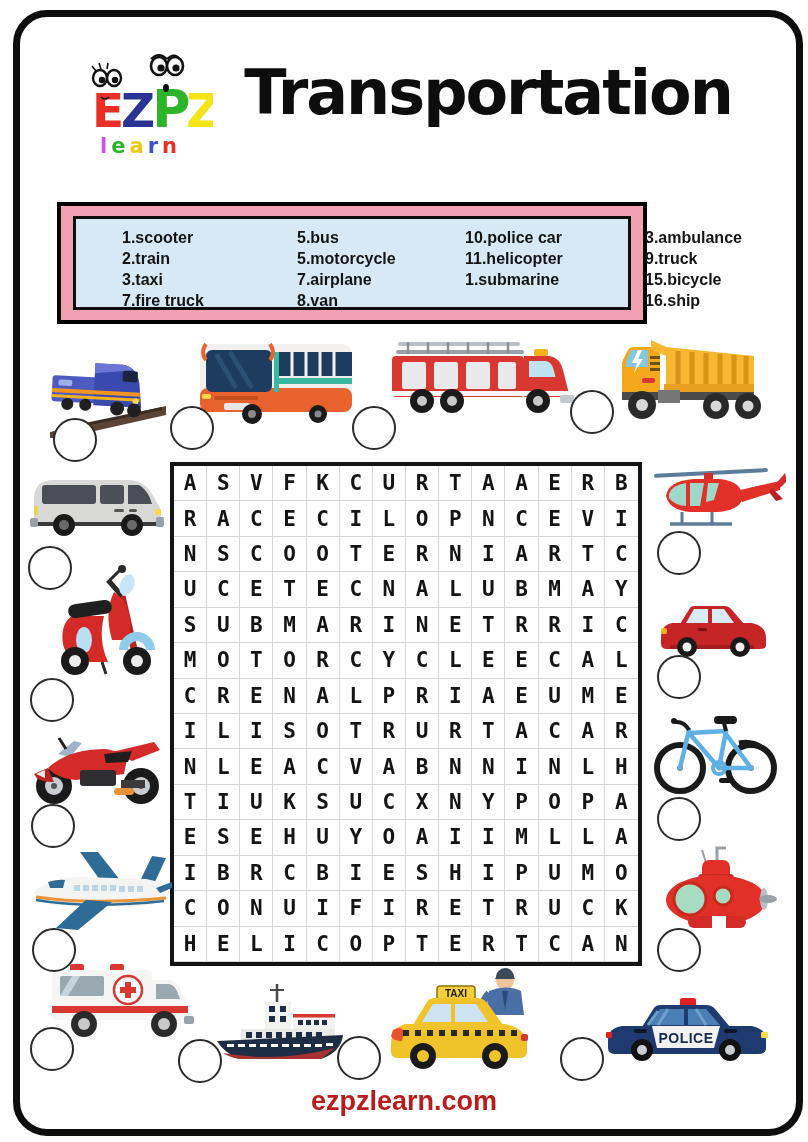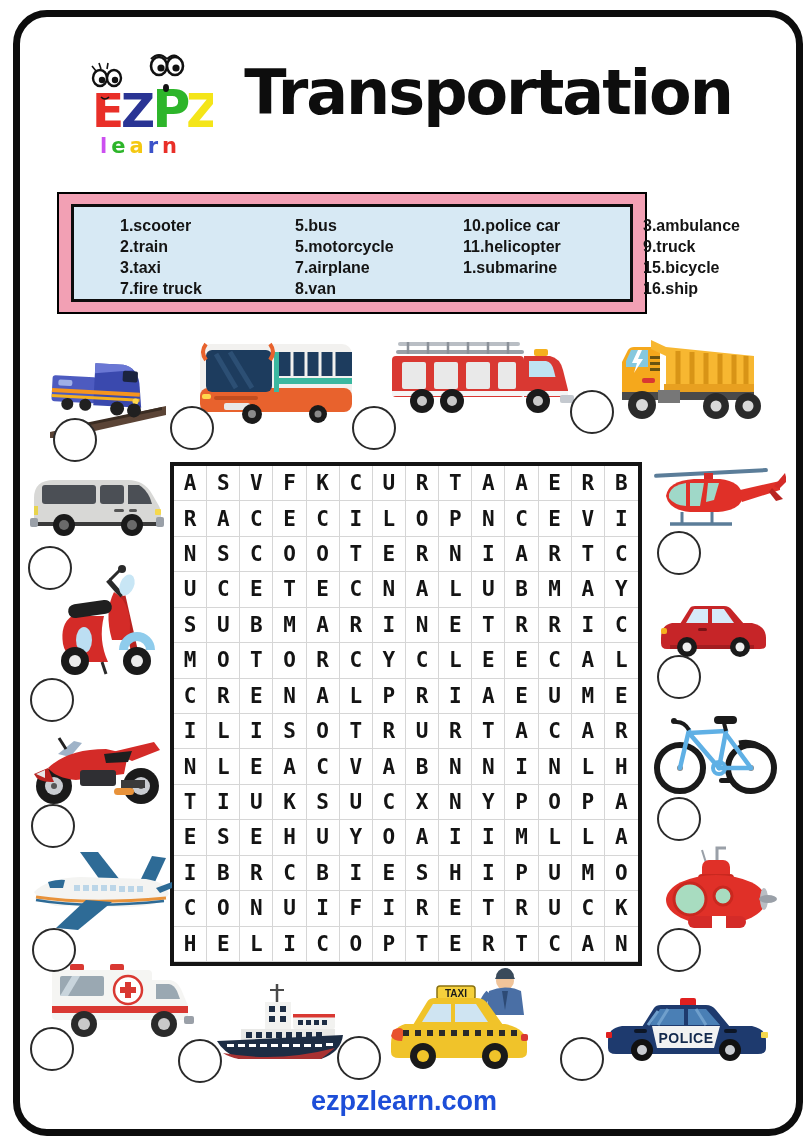--- a/index.html
+++ b/index.html
@@ -6,43 +6,43 @@
   #page{position:relative;width:808px;height:1142px;background:#ffffff;overflow:hidden;
         font-family:"Liberation Sans","DejaVu Sans",sans-serif;}
   #frame{position:absolute;left:13px;top:10px;width:776px;height:1112px;border:7px solid #0d0d0d;border-radius:34px;}
   
   #logo{position:absolute;left:88px;top:48px;width:125px;height:120px;}
   
   #title{position:absolute;left:188px;top:56px;width:600px;text-align:center;
          font-size:62px;font-weight:800;color:#0d0d0d;letter-spacing:-2px;
          font-family:"DejaVu Sans","Liberation Sans",sans-serif;}
   
-  #wordbox{position:absolute;left:57px;top:192px;width:590px;height:122px;
-           background:#f2a0b4;border:2px solid #000000;box-sizing:border-box;}
+  #wordbox{position:absolute;left:57px;top:202px;width:590px;height:122px;
+           background:#f2a0b4;border:4px solid #000000;box-sizing:border-box;}
   #wordbox-inner{position:absolute;left:12px;right:12px;top:10px;bottom:10px;
                  background:#d7e9f4;border:3px solid #0d0d0d;box-sizing:border-box;
                  display:grid;grid-template-columns:175px 168px 180px auto;
                  padding:8px 0 0 46px;}
   .wcol{display:flex;flex-direction:column;}
   .word{font-size:16px;font-weight:700;color:#141414;line-height:21px;}
   
   #grid{position:absolute;left:170px;top:462px;width:472px;height:504px;
         display:grid;grid-template-columns:repeat(14,1fr);grid-template-rows:repeat(14,1fr);
         background:#ffffff;border:4px solid #141414;box-sizing:border-box;}
   .cell{display:flex;align-items:center;justify-content:center;
         border-right:1px solid #d6d6d6;border-bottom:1px solid #d6d6d6;
         font-family:"DejaVu Sans Mono","Liberation Mono",monospace;
         font-weight:700;font-size:21px;color:#141414;}
   .cell:nth-child(14n){border-right:none;}
   
   .circle{position:absolute;width:44px;height:44px;border-radius:50%;
           border:2px solid #2a2a2a;background:#ffffff;box-sizing:border-box;}
   .veh{position:absolute;}
   #footer{position:absolute;left:0;top:1086px;width:808px;text-align:center;
-          font-size:27px;font-weight:800;color:#1d4ed8;}
+          font-size:27px;font-weight:800;color:#b91c1c;}
 </style>
 </head>
 <body>
 
 <div id="page">
   <div id="frame"></div>
 
   <svg id="logo" viewBox="0 0 125 118">
     <text x="4" y="78" font-size="47" font-weight="800" font-family="DejaVu Sans, sans-serif">
       <tspan fill="#e92f28">E</tspan><tspan dx="-3" fill="#2a3494">Z</tspan><tspan dx="-3" font-size="52" fill="#2db52a">P</tspan><tspan dx="-4" fill="#f4e519">Z</tspan>

